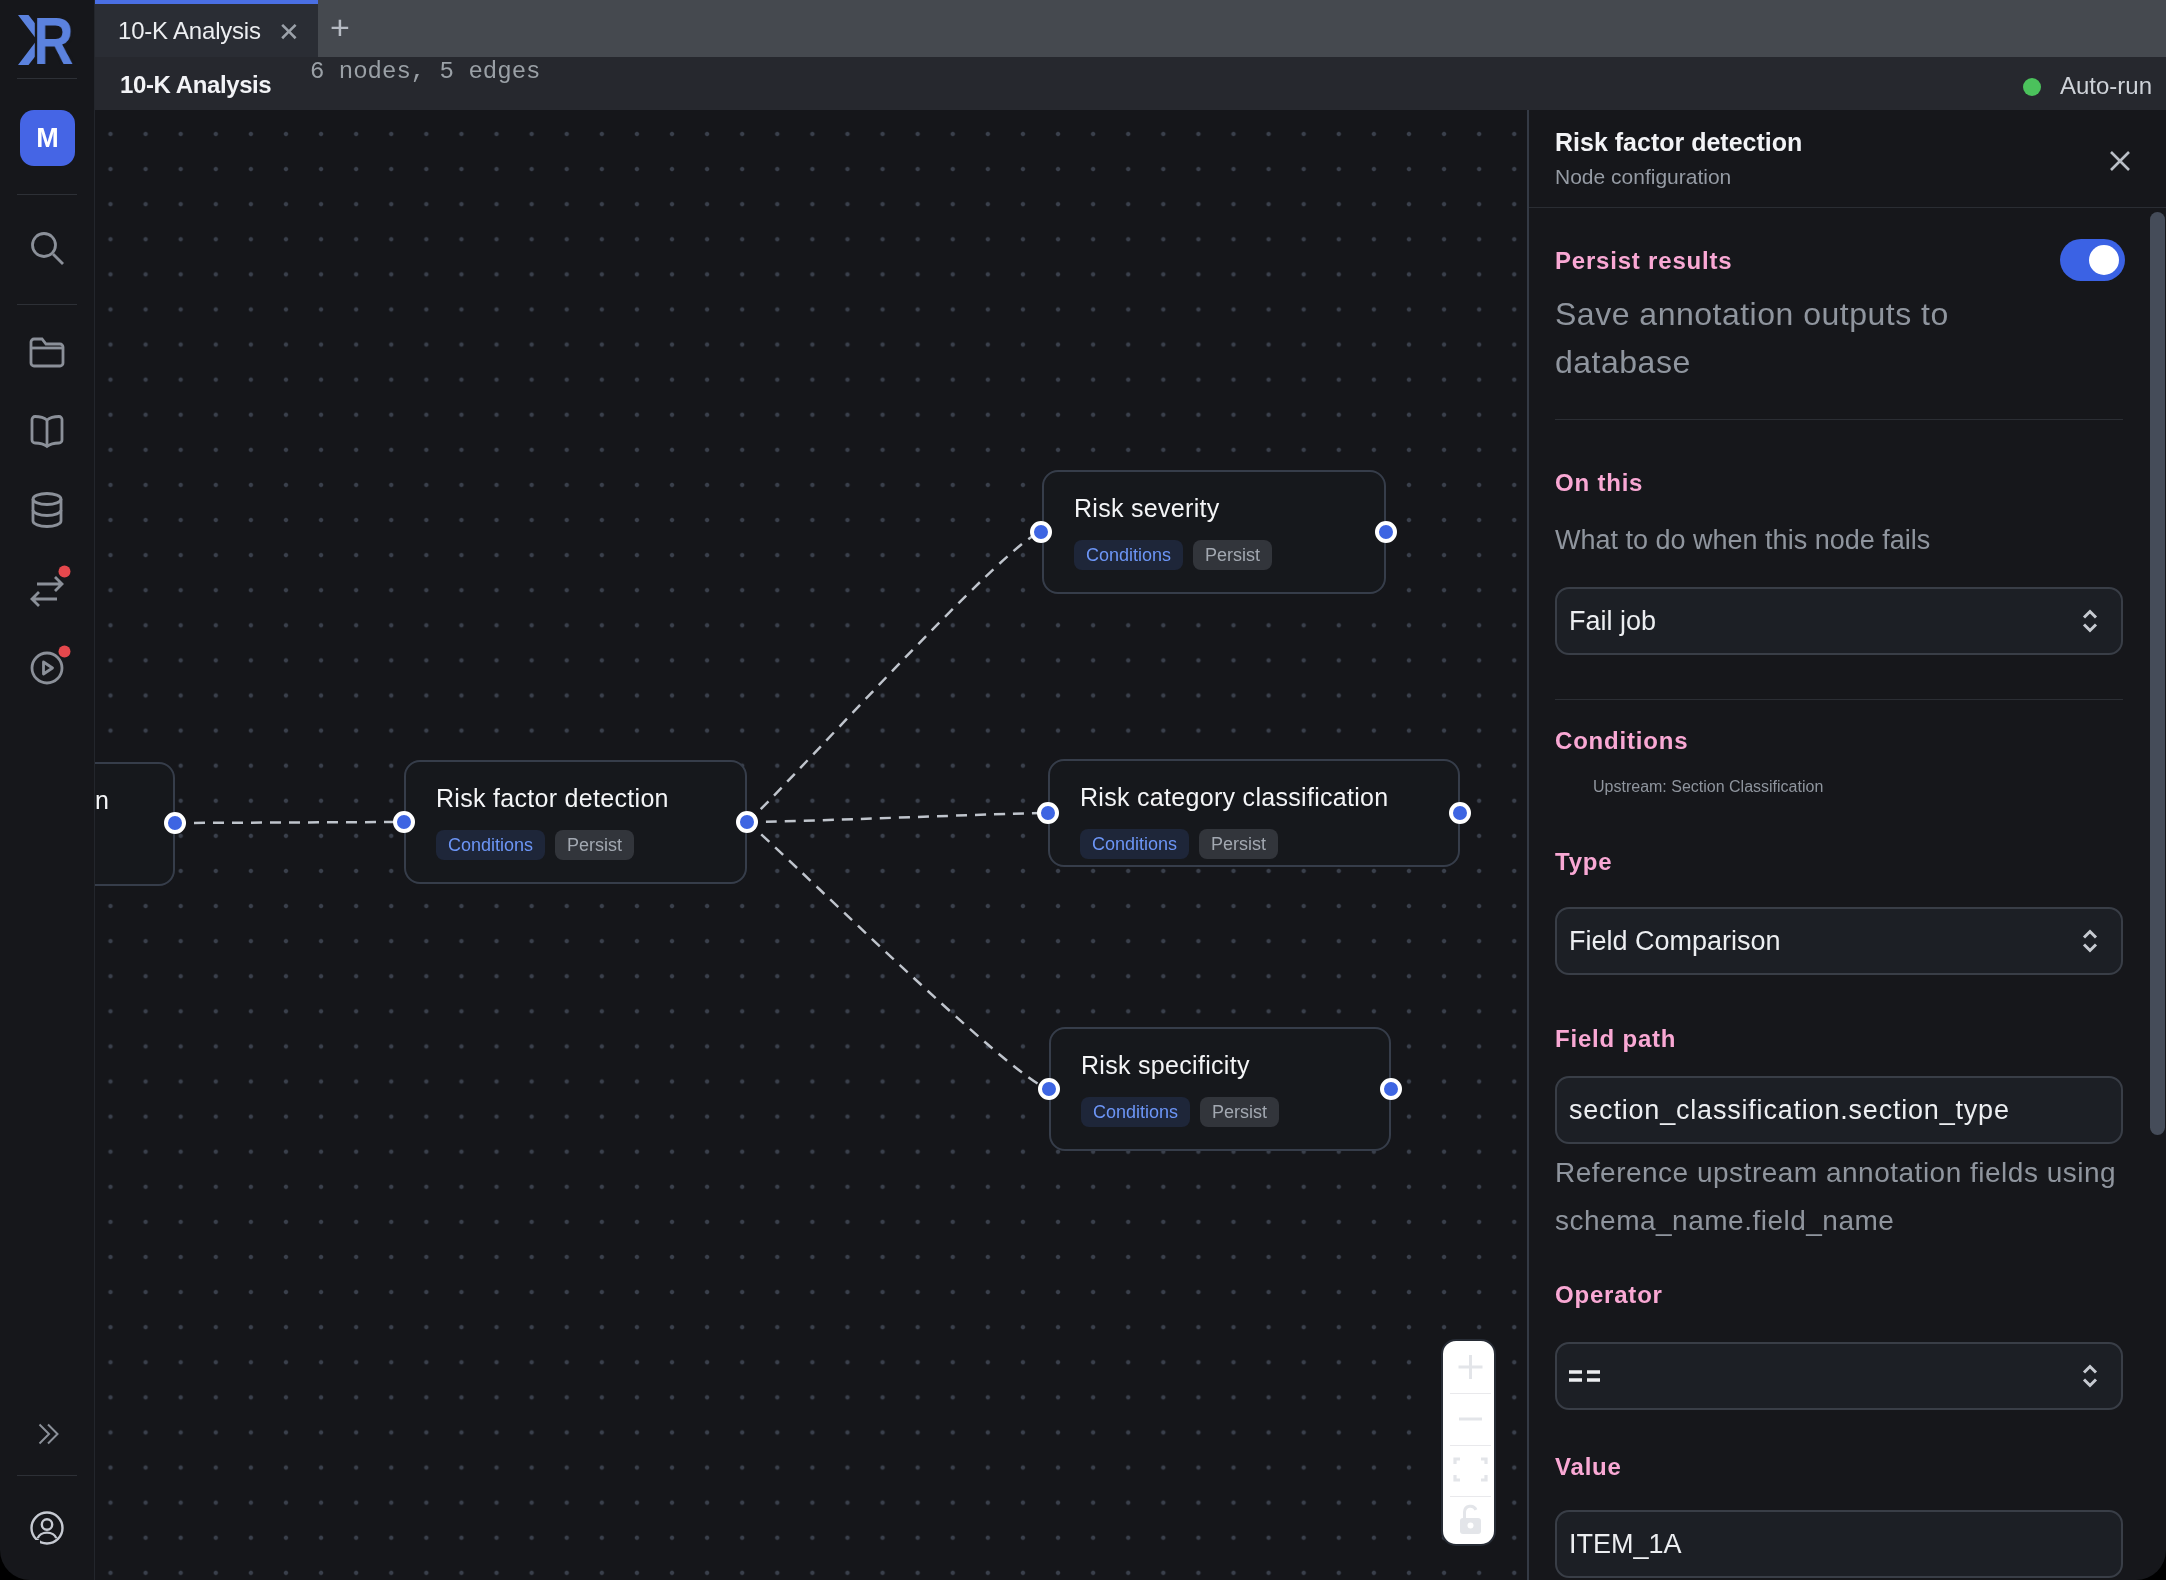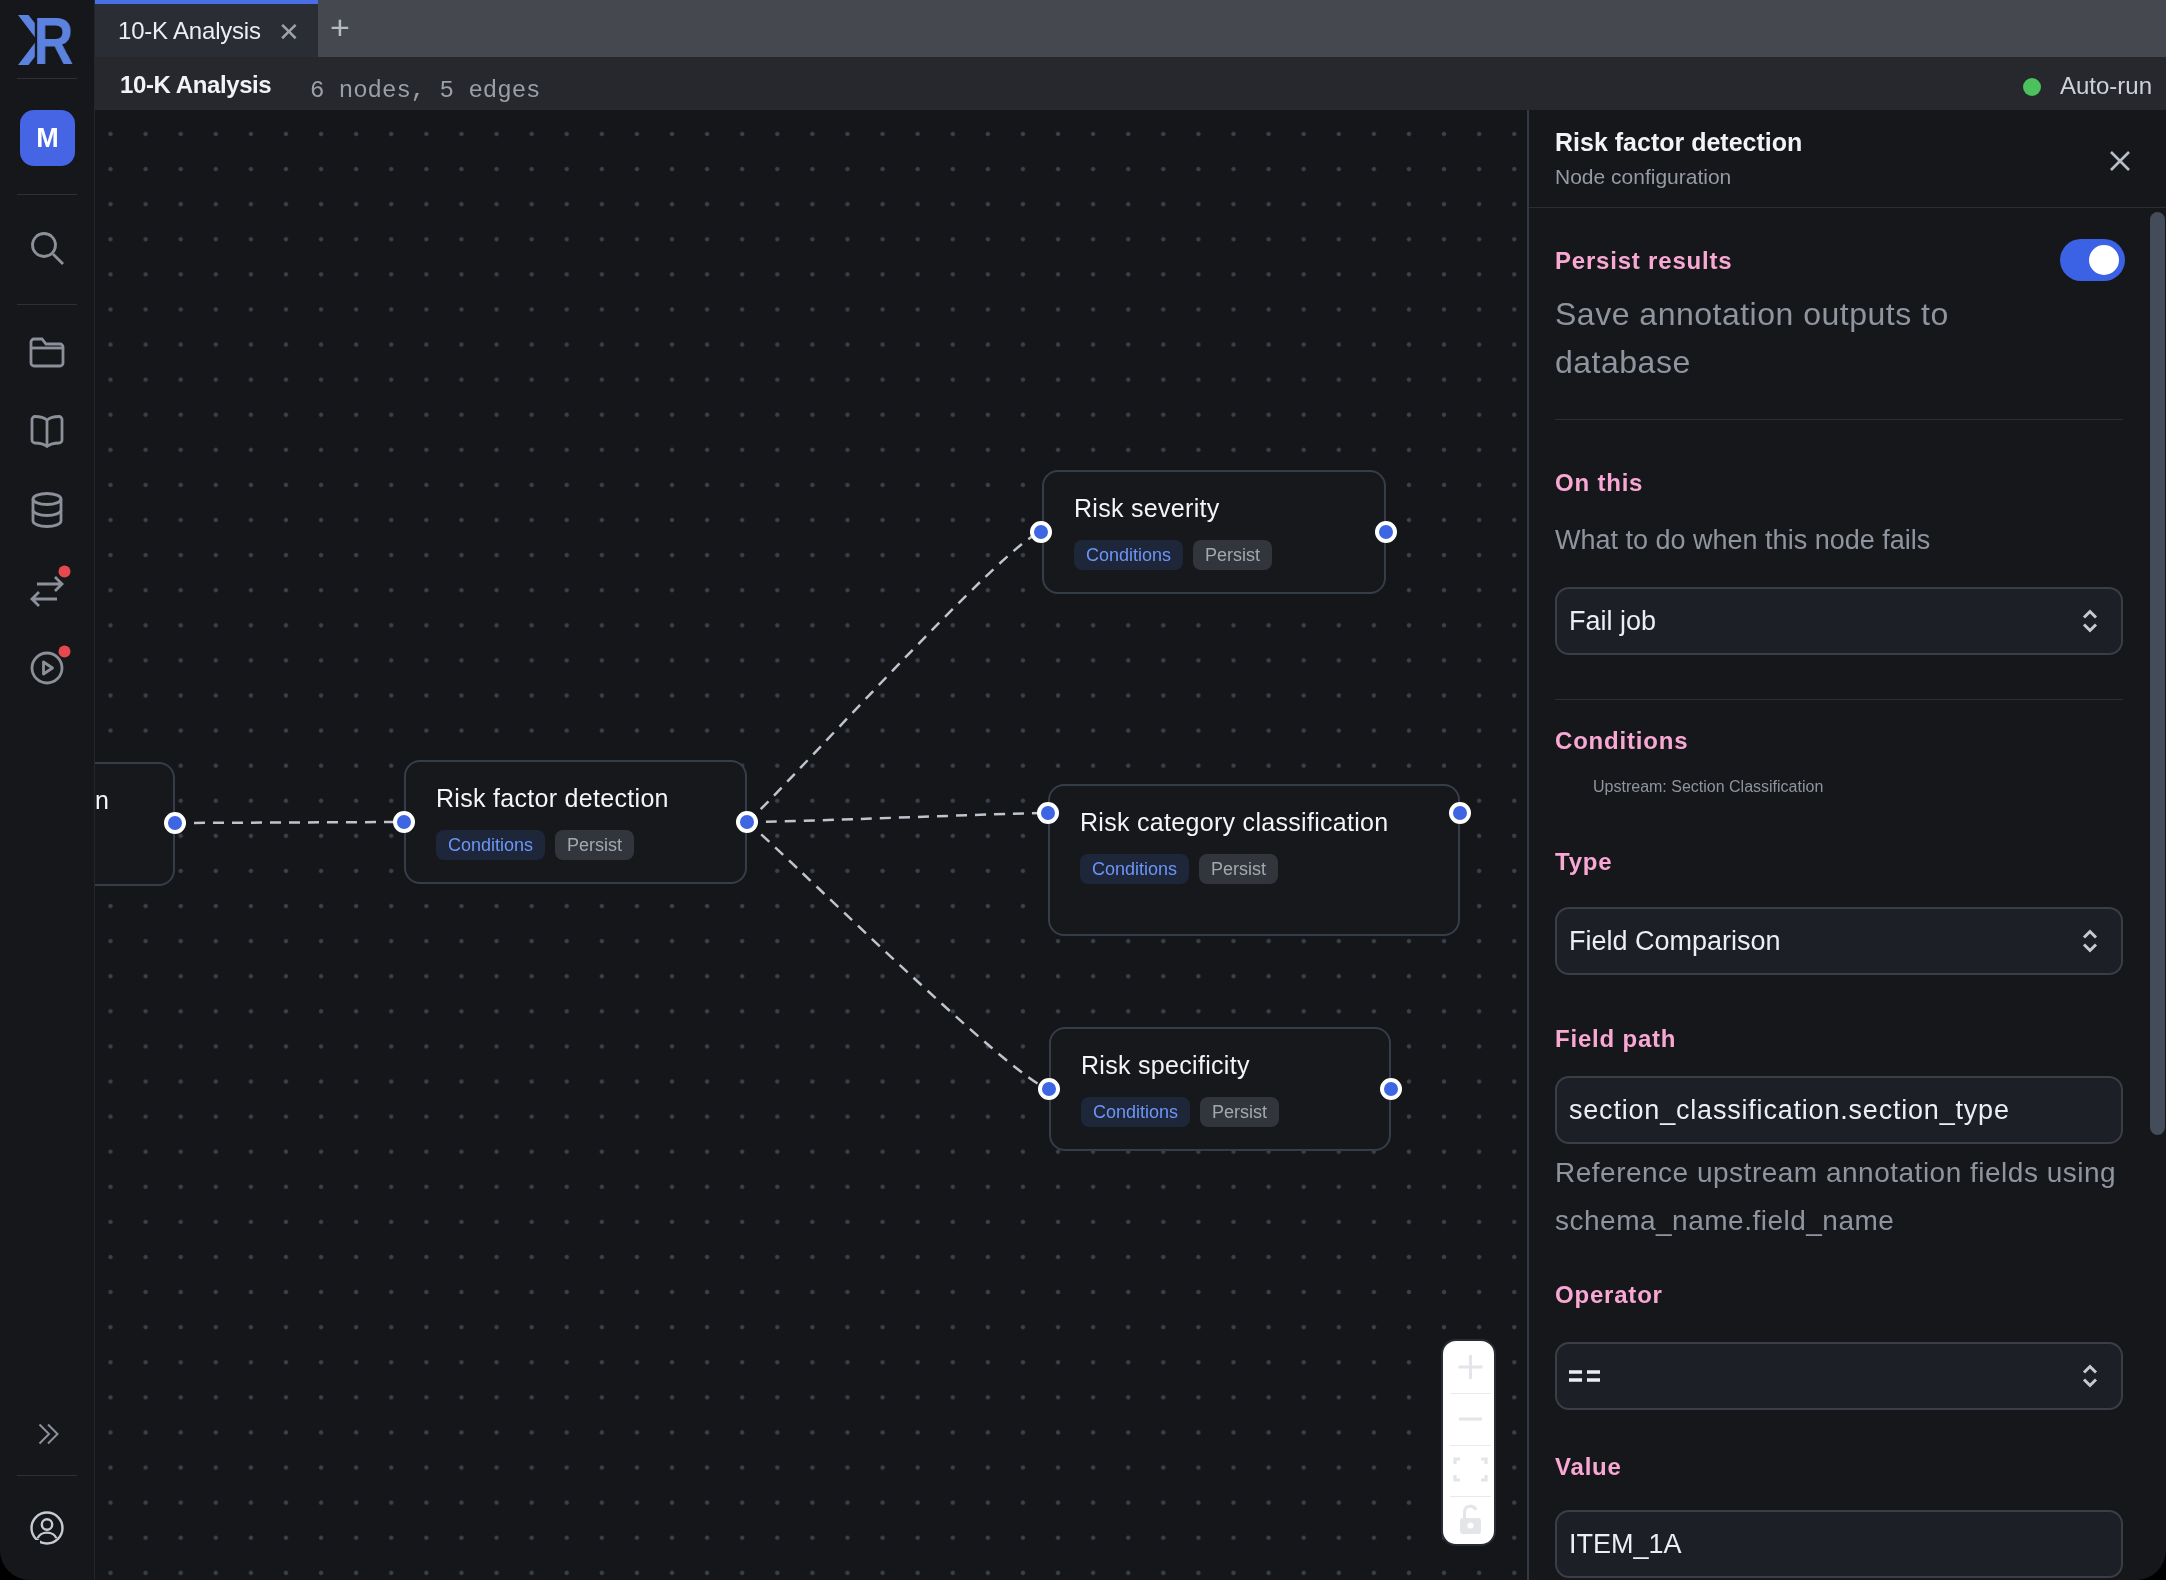--- a/index.html
+++ b/index.html
@@ -22,21 +22,21 @@
   #tab { position:absolute; left:0; top:0; width:223px; height:57px; background:#2a2d34;
     border-top:4px solid #4a6fe4; }
   #tab .lbl { position:absolute; left:23px; top:13px; font-size:24px; letter-spacing:-0.2px; color:#eceef1; }
   #tab .x { position:absolute; left:183px; top:13px; font-size:26px; color:#9ba1a9; }
   #plus { position:absolute; left:235px; top:8px; font-size:34px; color:#b7bcc4; font-weight:400; }
 
   
   #row2 { position:absolute; left:95px; top:57px; width:2071px; height:53px;
     background:#26282e; z-index:20; }
   #row2 .t1 { position:absolute; left:25px; top:14px; font-size:24px; letter-spacing:-0.4px; font-weight:bold; color:#f2f3f6; }
-  #row2 .t2 { position:absolute; left:215px; top:20px; font-size:24px;
+  #row2 .t2 { position:absolute; left:215px; top:1px; font-size:24px;
     font-family:"Liberation Mono", monospace; color:#9aa0a6; }
   #row2 .auto { position:absolute; right:14px; top:15px; font-size:24px; color:#ced2d8; }
   #row2 .dot { position:absolute; right:125px; top:21px; width:18px; height:18px;
     border-radius:50%; background:#4bc25c; }
 
   
   #canvas { position:absolute; left:95px; top:110px; width:1432px; height:1470px;
     background:#15161a; overflow:hidden;
     background-image:radial-gradient(circle, #3a404c 1.55px, rgba(58,64,76,0) 2.7px);
     background-size:35.1px 35.1px; background-position:-2.05px 6.45px; }
@@ -121,21 +121,21 @@
   </div>
 
   <div class="node" style="left:947px; top:360px; width:344px; height:124px;">
     <div class="title">Risk severity</div>
     <div class="badges">
           <span class="badge b-cond">Conditions</span>
           <span class="badge b-pers">Persist</span>
         </div>
   </div>
 
-  <div class="node" style="left:953px; top:674px; width:412px; height:152px;text-decoration:underline;">
+  <div class="node" style="left:953px; top:649px; width:412px; height:108px;text-decoration:underline;">
     <div class="title">Risk category classification</div>
     <div class="badges">
           <span class="badge b-cond">Conditions</span>
           <span class="badge b-pers">Persist</span>
         </div>
   </div>
 
   <div class="node" style="left:954px; top:917px; width:342px; height:124px;">
     <div class="title">Risk specificity</div>
     <div class="badges">

